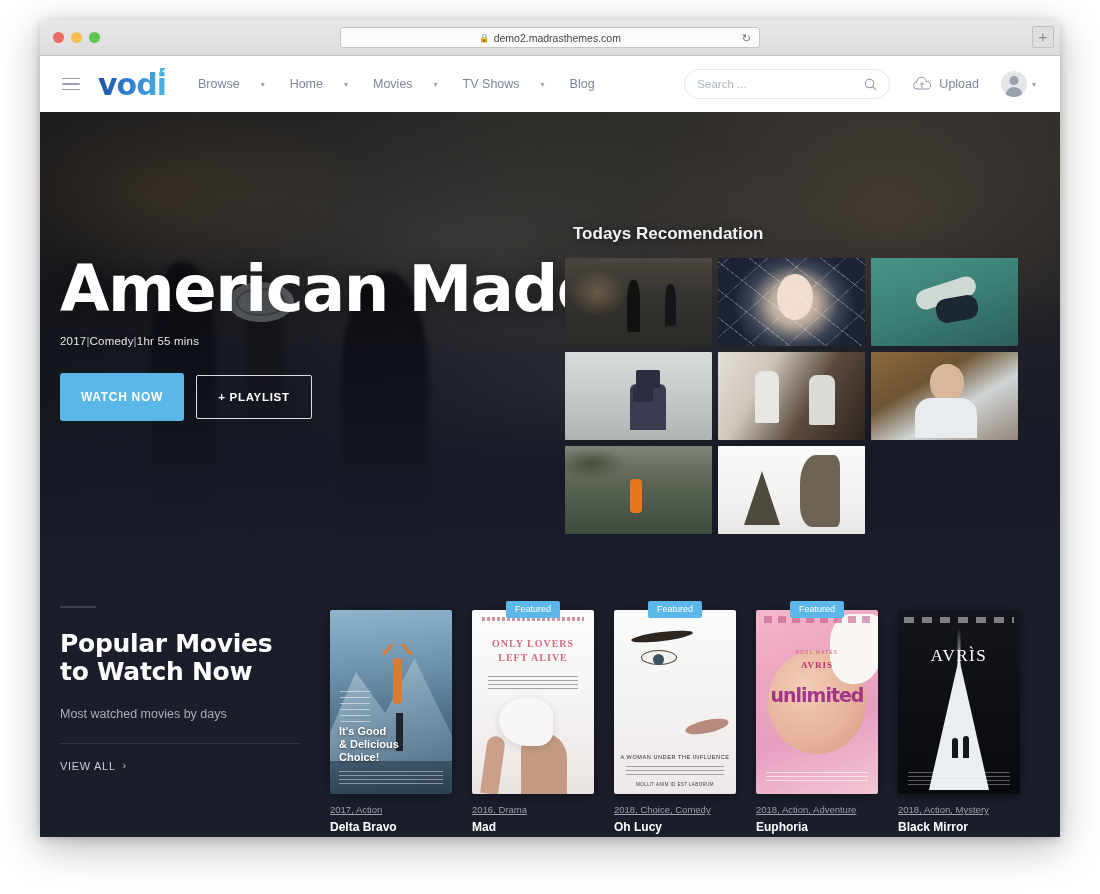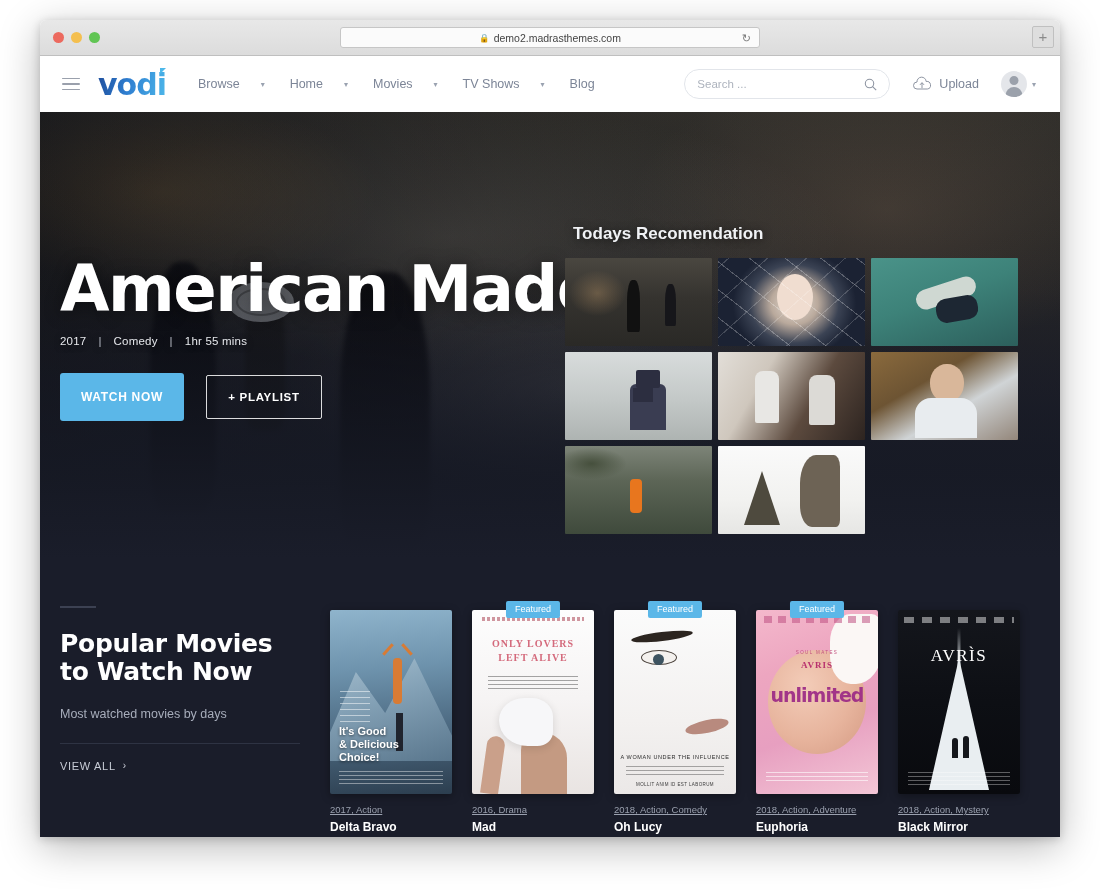--- a/index.html
+++ b/index.html
@@ -142,25 +142,25 @@
     background: linear-gradient(90deg, rgba(10,12,18,0.55) 0%, rgba(10,12,18,0.15) 45%, rgba(10,12,18,0.0) 70%);
   }
   .hero-content { position: absolute; left: 20px; top: 145px; z-index: 6; }
   .hero-title {
     font-size: 64px; font-weight: bold; color: #ffffff; letter-spacing: -1.5px;
     font-family: "DejaVu Sans", sans-serif; line-height: 1;
     text-shadow: 0 2px 18px rgba(0,0,0,0.45);
   }
   .hero-meta {
     margin-top: 14px; font-size: 11.5px; color: #e6e8ec; letter-spacing: 0.2px;
-    display: flex; align-items: flex-end; gap: 12px;
+    display: flex; align-items: flex-end; 
     text-shadow: 0 1px 6px rgba(0,0,0,0.6);
   }
   .hero-meta .sep { color: #b7bcc6; }
-  .hero-buttons { margin-top: 26px; display: flex; gap: 22px; align-items: center; }
+  .hero-buttons { margin-top: 26px; display: flex; gap: 12px; align-items: center; }
   .btn-watch {
     width: 124px; height: 48px; background: #5bb7e8; color: #fff;
     border: none; border-radius: 3px; font-size: 12px; font-weight: bold;
     letter-spacing: 0.7px; cursor: pointer; font-family: "Liberation Sans", sans-serif;
   }
   .btn-playlist {
     width: 116px; height: 44px; background: transparent; color: #fff;
     border: 1.5px solid rgba(255,255,255,0.85); border-radius: 2px;
     font-size: 11.5px; font-weight: bold; letter-spacing: 0.7px; cursor: pointer;
     font-family: "Liberation Sans", sans-serif;
@@ -489,21 +489,21 @@
           <div class="featured-badge">Featured</div>
           <div class="poster p3">
             <div class="brow"></div>
             <div class="eye"></div>
             <div class="iris"></div>
             <div class="lip"></div>
             <div class="ptitle">A WOMAN UNDER THE INFLUENCE</div>
             <div class="pfine"></div>
             <div class="pcred">MOLLIT ANIM ID EST LABORUM</div>
           </div>
-          <div class="card-year">2018, Action, Comedy</div>
+          <div class="card-year">2018, Choice, Comedy</div>
           <div class="card-title">Oh Lucy</div>
         </div>
 
         <div class="card">
           <div class="featured-badge">Featured</div>
           <div class="poster p4">
             <div class="belly"></div>
             <div class="cloth"></div>
             <div class="topc"></div>
             <div class="soul">SOUL MATES</div>

